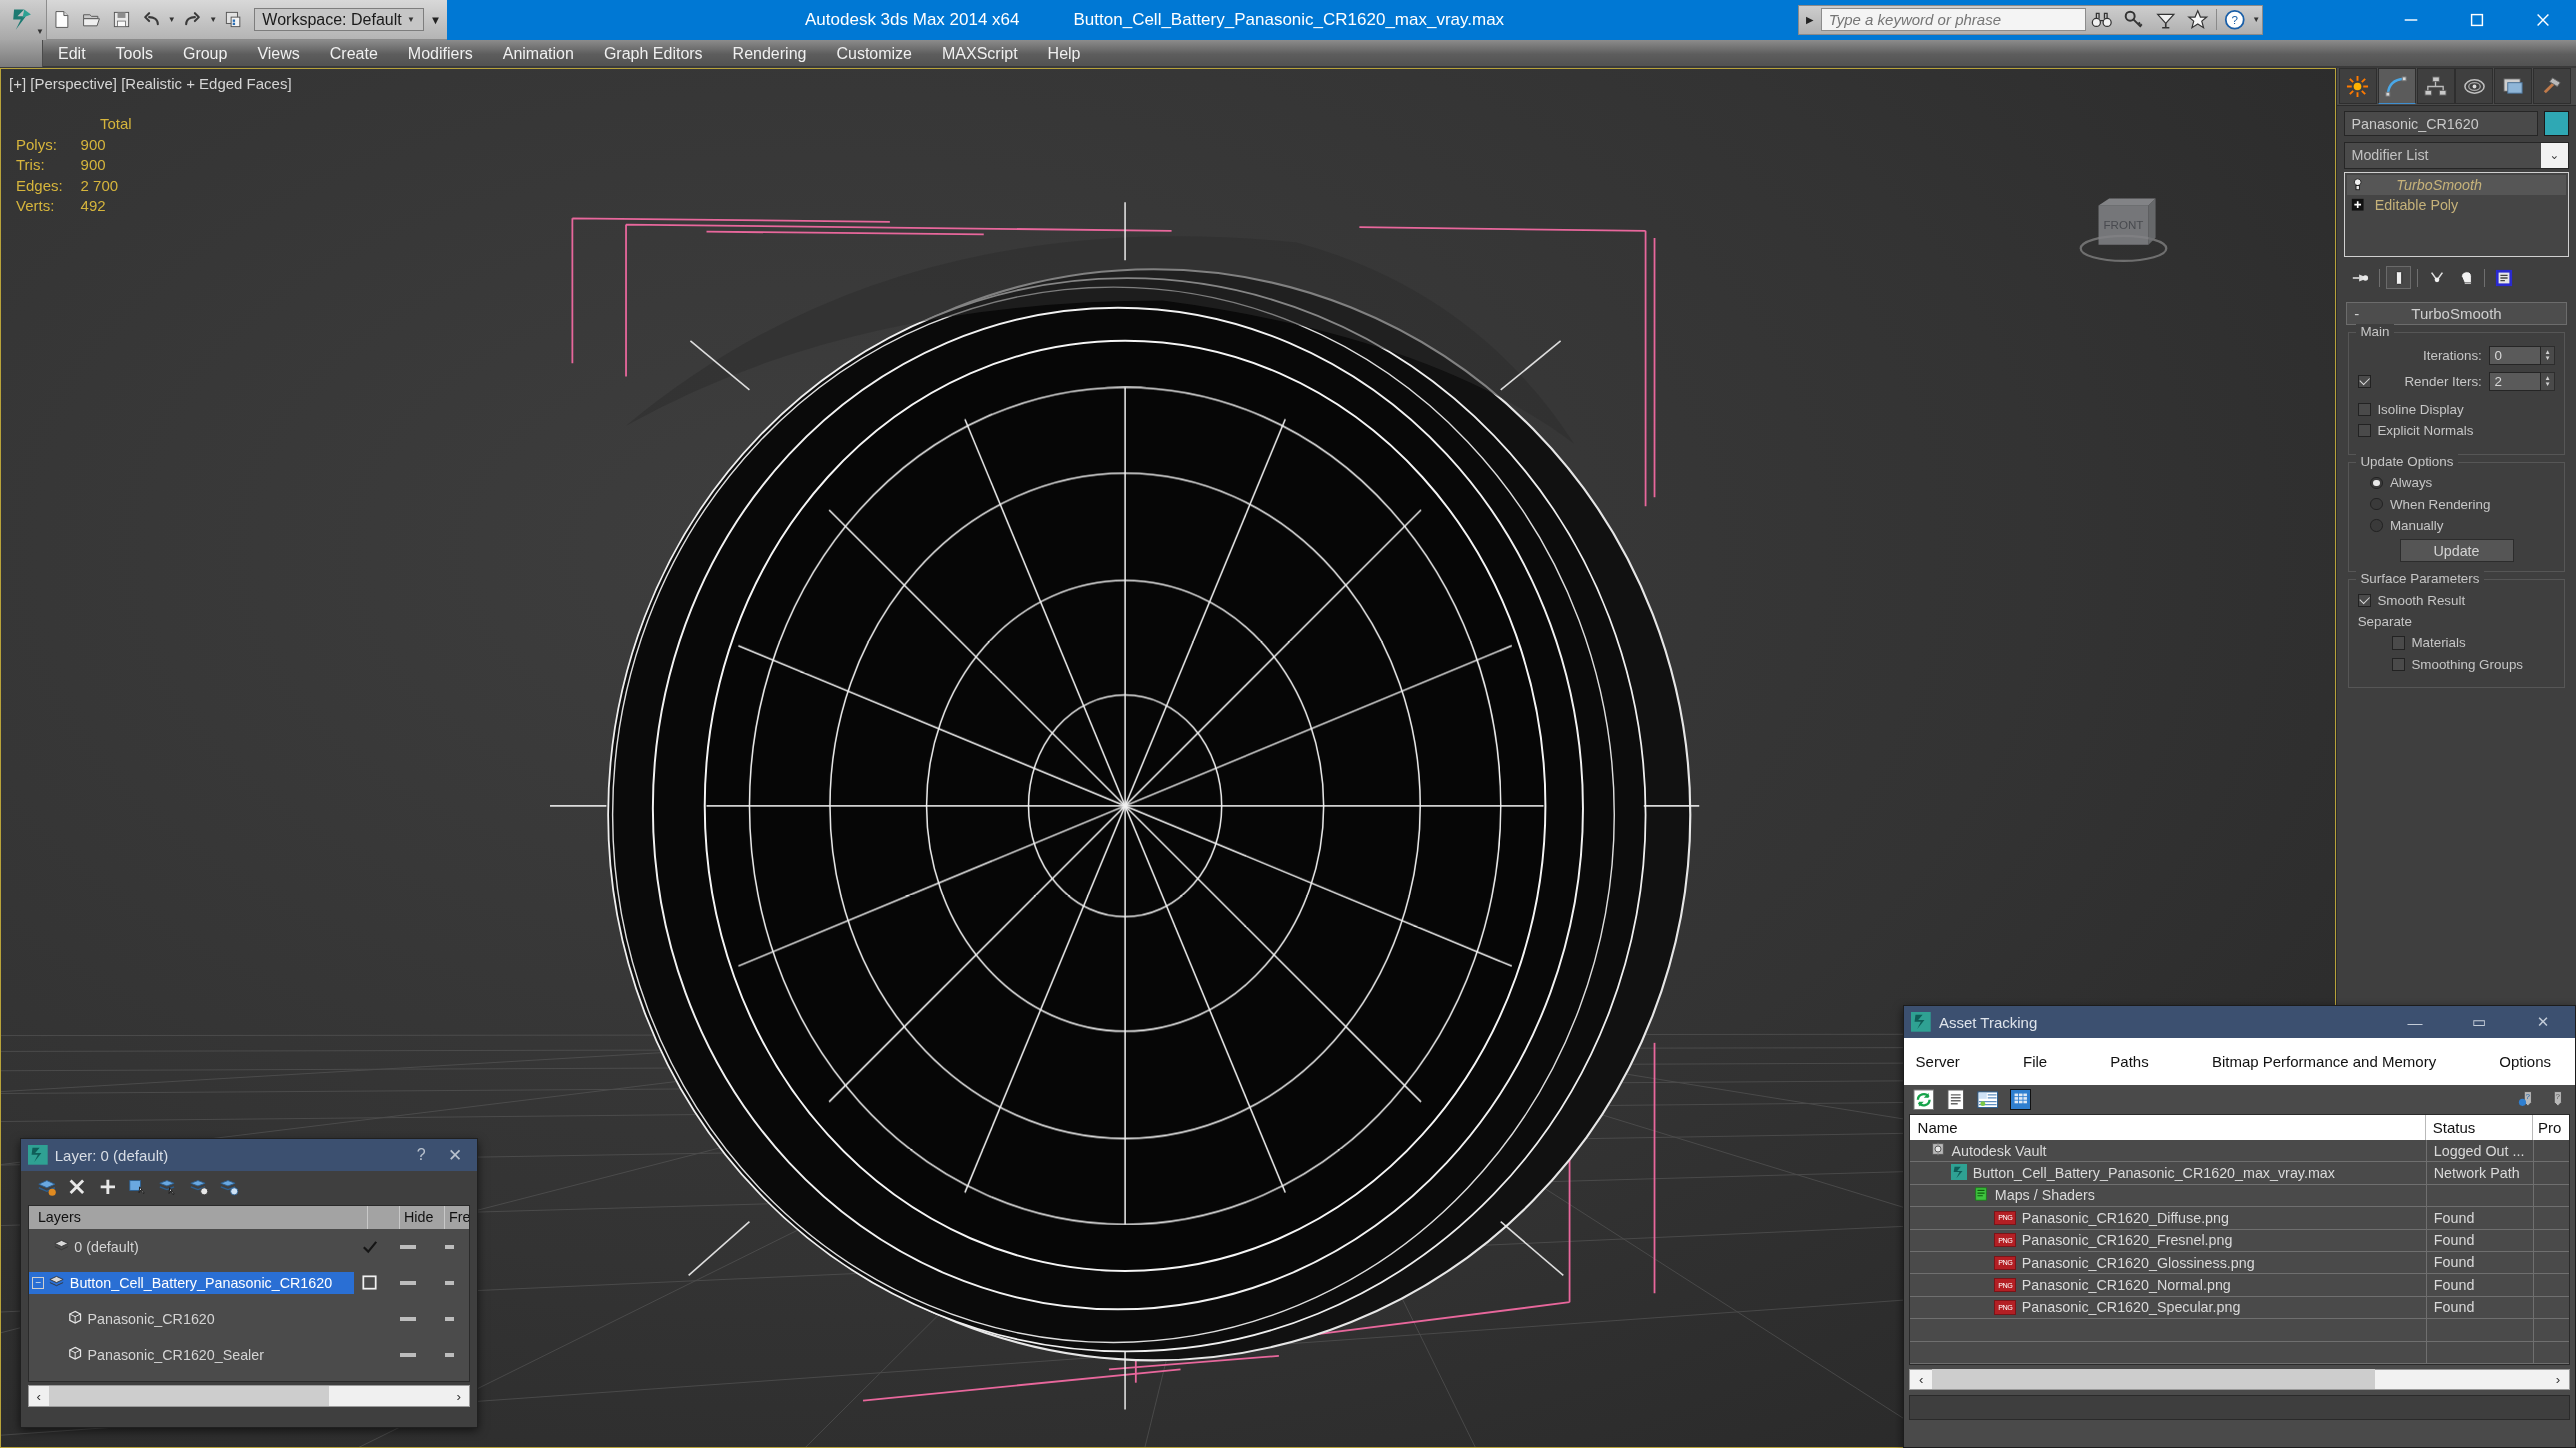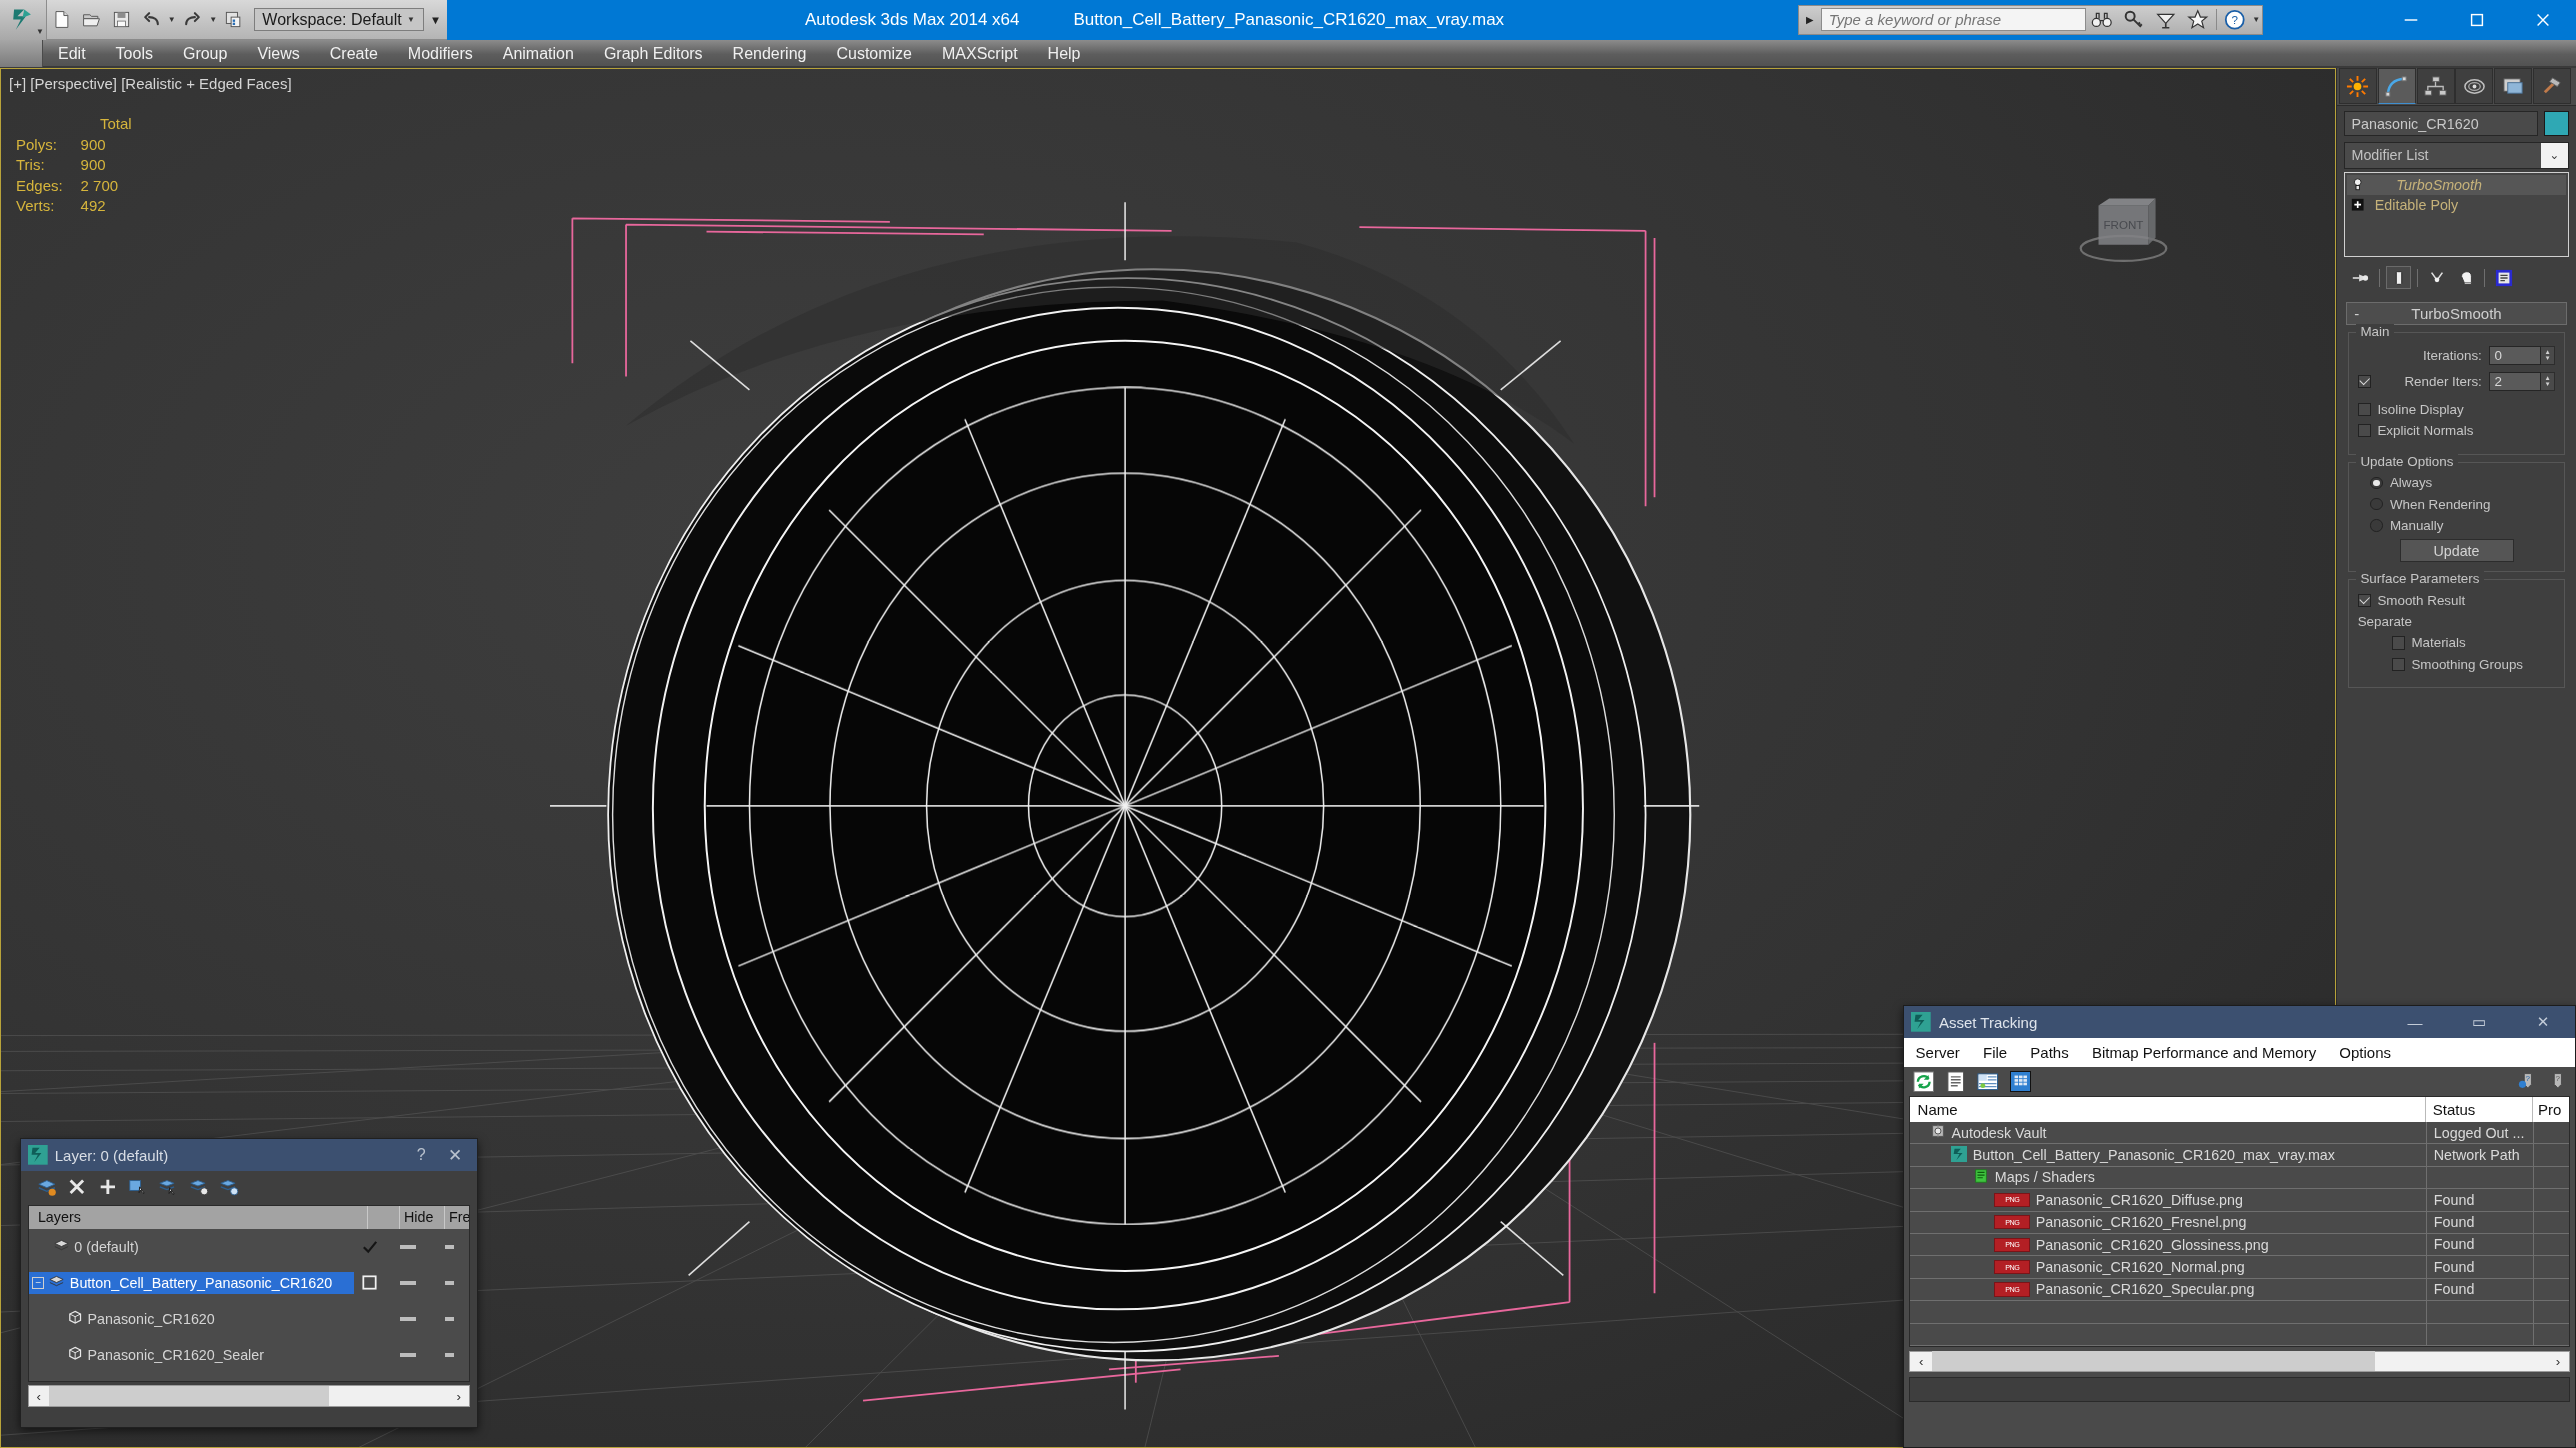--- a/index.html
+++ b/index.html
@@ -150,21 +150,21 @@
   .ld-sb .tr{flex:1;height:19.7px;position:relative;}
   .ld-sb .th{position:absolute;left:0;top:0;height:19.7px;width:70%;background:#cdcdcd;}
 
   
   .atdlg{position:absolute;left:1903px;top:1005px;width:673px;height:443px;
     background:#4a4a4a;border:0.9px solid #1c1c1c;box-shadow:0 2.7px 9px rgba(0,0,0,.6);}
   .at-title{height:32px;background:#3c5070;display:flex;align-items:center;padding-left:7.2px;}
   .at-ic{width:19.7px;height:19.7px;margin-right:8px;}
   .at-t{flex:1;color:#dfe4eb;font-size:15px;}
   .at-btn{width:64px;text-align:center;color:#c3ccd8;font-size:15px;}
-  .at-menu{height:29px;background:#fff;display:flex;align-items:center;font-size:15px;color:#111;}
+  .at-menu{height:47px;background:#fff;display:flex;align-items:center;font-size:15px;color:#111;gap:40px;}
   .at-menu span{padding:0 11.6px;}
   .at-tools{height:29px;background:#4a4a4a;display:flex;align-items:center;
     padding-left:9px;gap:10.7px;position:relative;}
   .at-tools .ati{width:21.5px;height:21.5px;display:flex;align-items:center;justify-content:center;}
   .at-tools .ati.on{background:#2f7fd0;border:1.8px solid #111;}
   .at-help{position:absolute;right:7.2px;top:2.7px;display:flex;gap:10.7px;}
   .at-help svg{width:19.7px;height:19.7px;}
   .at-table{margin:0 5.4px;background:#4a4a4a;border:0.9px solid #2a2a2a;}
   .at-head{height:25px;background:#fff;display:flex;align-items:center;font-size:15px;color:#111;}
   .at-head .n{flex:1;padding-left:7.2px;border-right:0.9px solid #b9b9b9;height:25px;line-height:25px;}
@@ -178,21 +178,21 @@
   .at-row .n.d0{padding-left:19.7px;}
   .at-row .n.d1{padding-left:41px;}
   .at-row .n.d2{padding-left:63px;}
   .at-row .n.d3{padding-left:84px;}
   .at-sb{margin:3.6px 5.4px 0 5.4px;height:21.5px;background:#f2f2f2;border:0.9px solid #9a9a9a;
     display:flex;align-items:center;}
   .at-sb .ar{width:21.5px;text-align:center;font-size:13.4px;color:#333;}
   .at-sb .tr{flex:1;height:19.7px;position:relative;}
   .at-sb .th{position:absolute;left:0;top:0;height:19.7px;width:72%;background:#cdcdcd;}
   .at-status{margin:5.4px;height:25px;background:#3e3e3e;border:0.9px solid #2a2a2a;}
-  .pngic{width:36px;height:14.3px;background:#b31f24;border:0.9px solid #7a1418;
+  .pngic{width:22px;height:14.3px;background:#b31f24;border:0.9px solid #7a1418;
     color:#fff;font-size:7.2px;display:flex;align-items:center;justify-content:center;
     font-family:"Liberation Sans",sans-serif;letter-spacing:-0.4px;flex:none;}
 </style>
 </head>
 <body>
 
 <div class="titlebar">
   <div class="tb-quick">
     <div class="max-logo">
       <svg viewBox="0 0 32 32">

